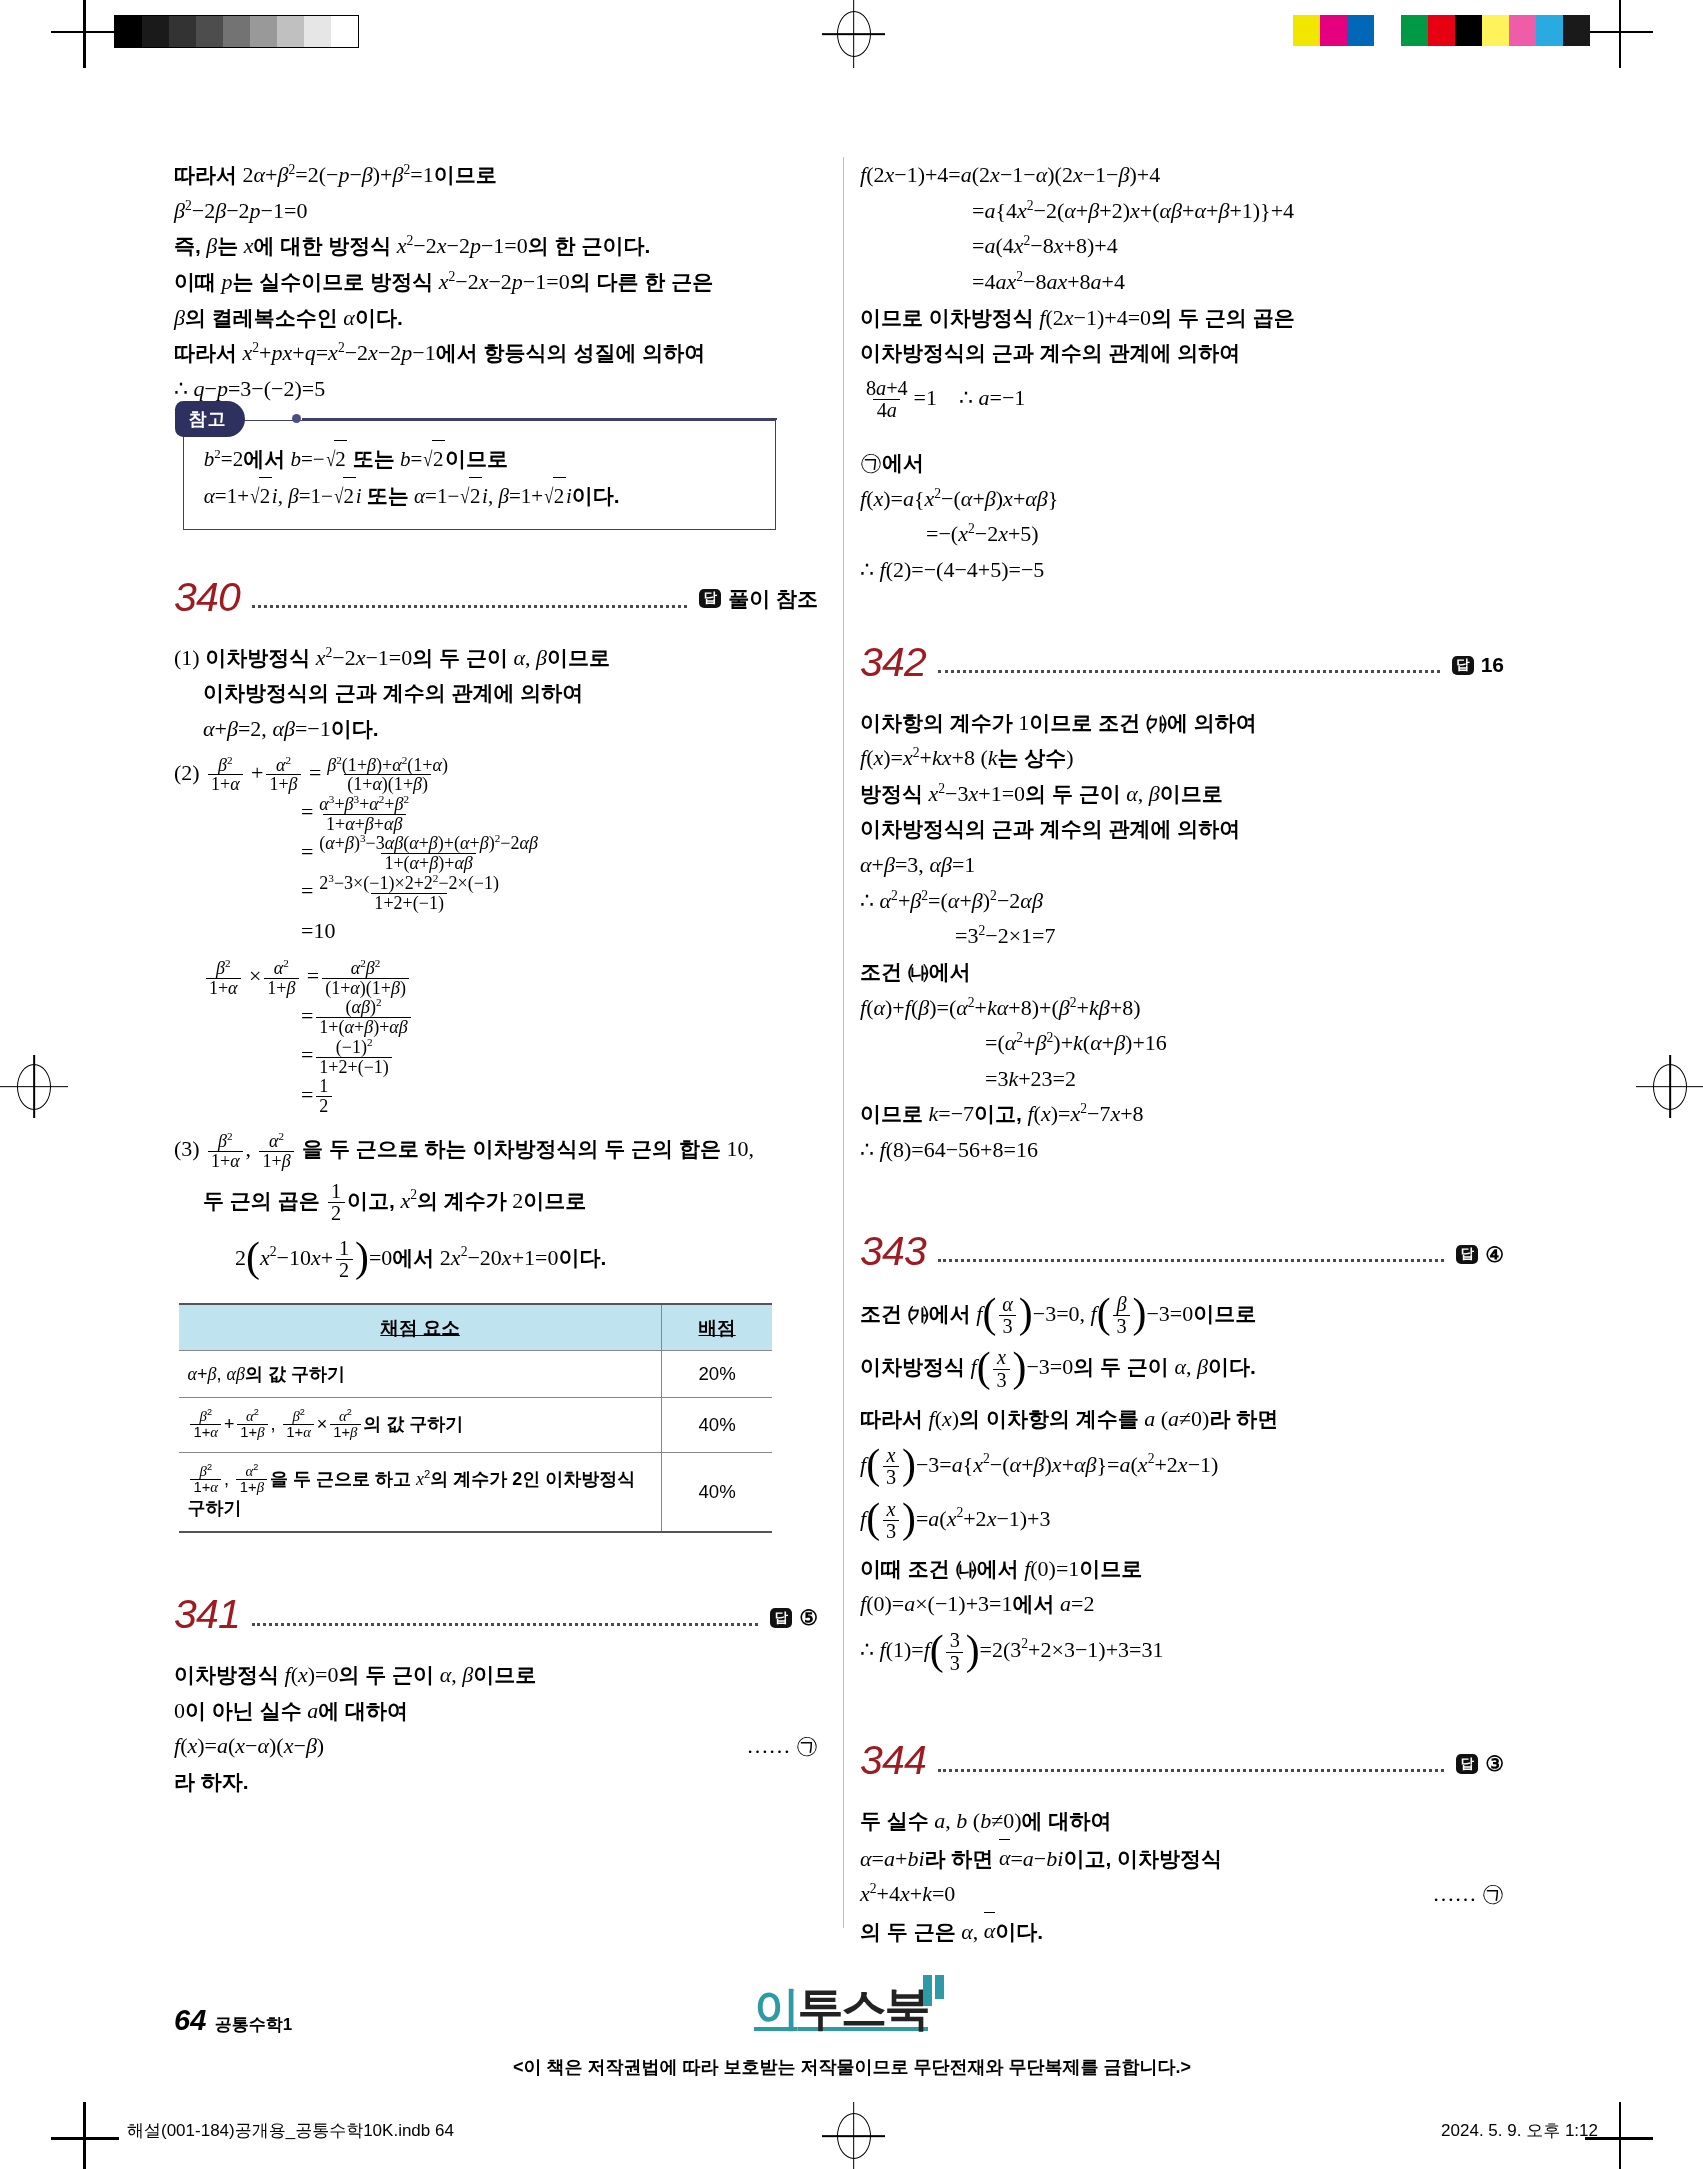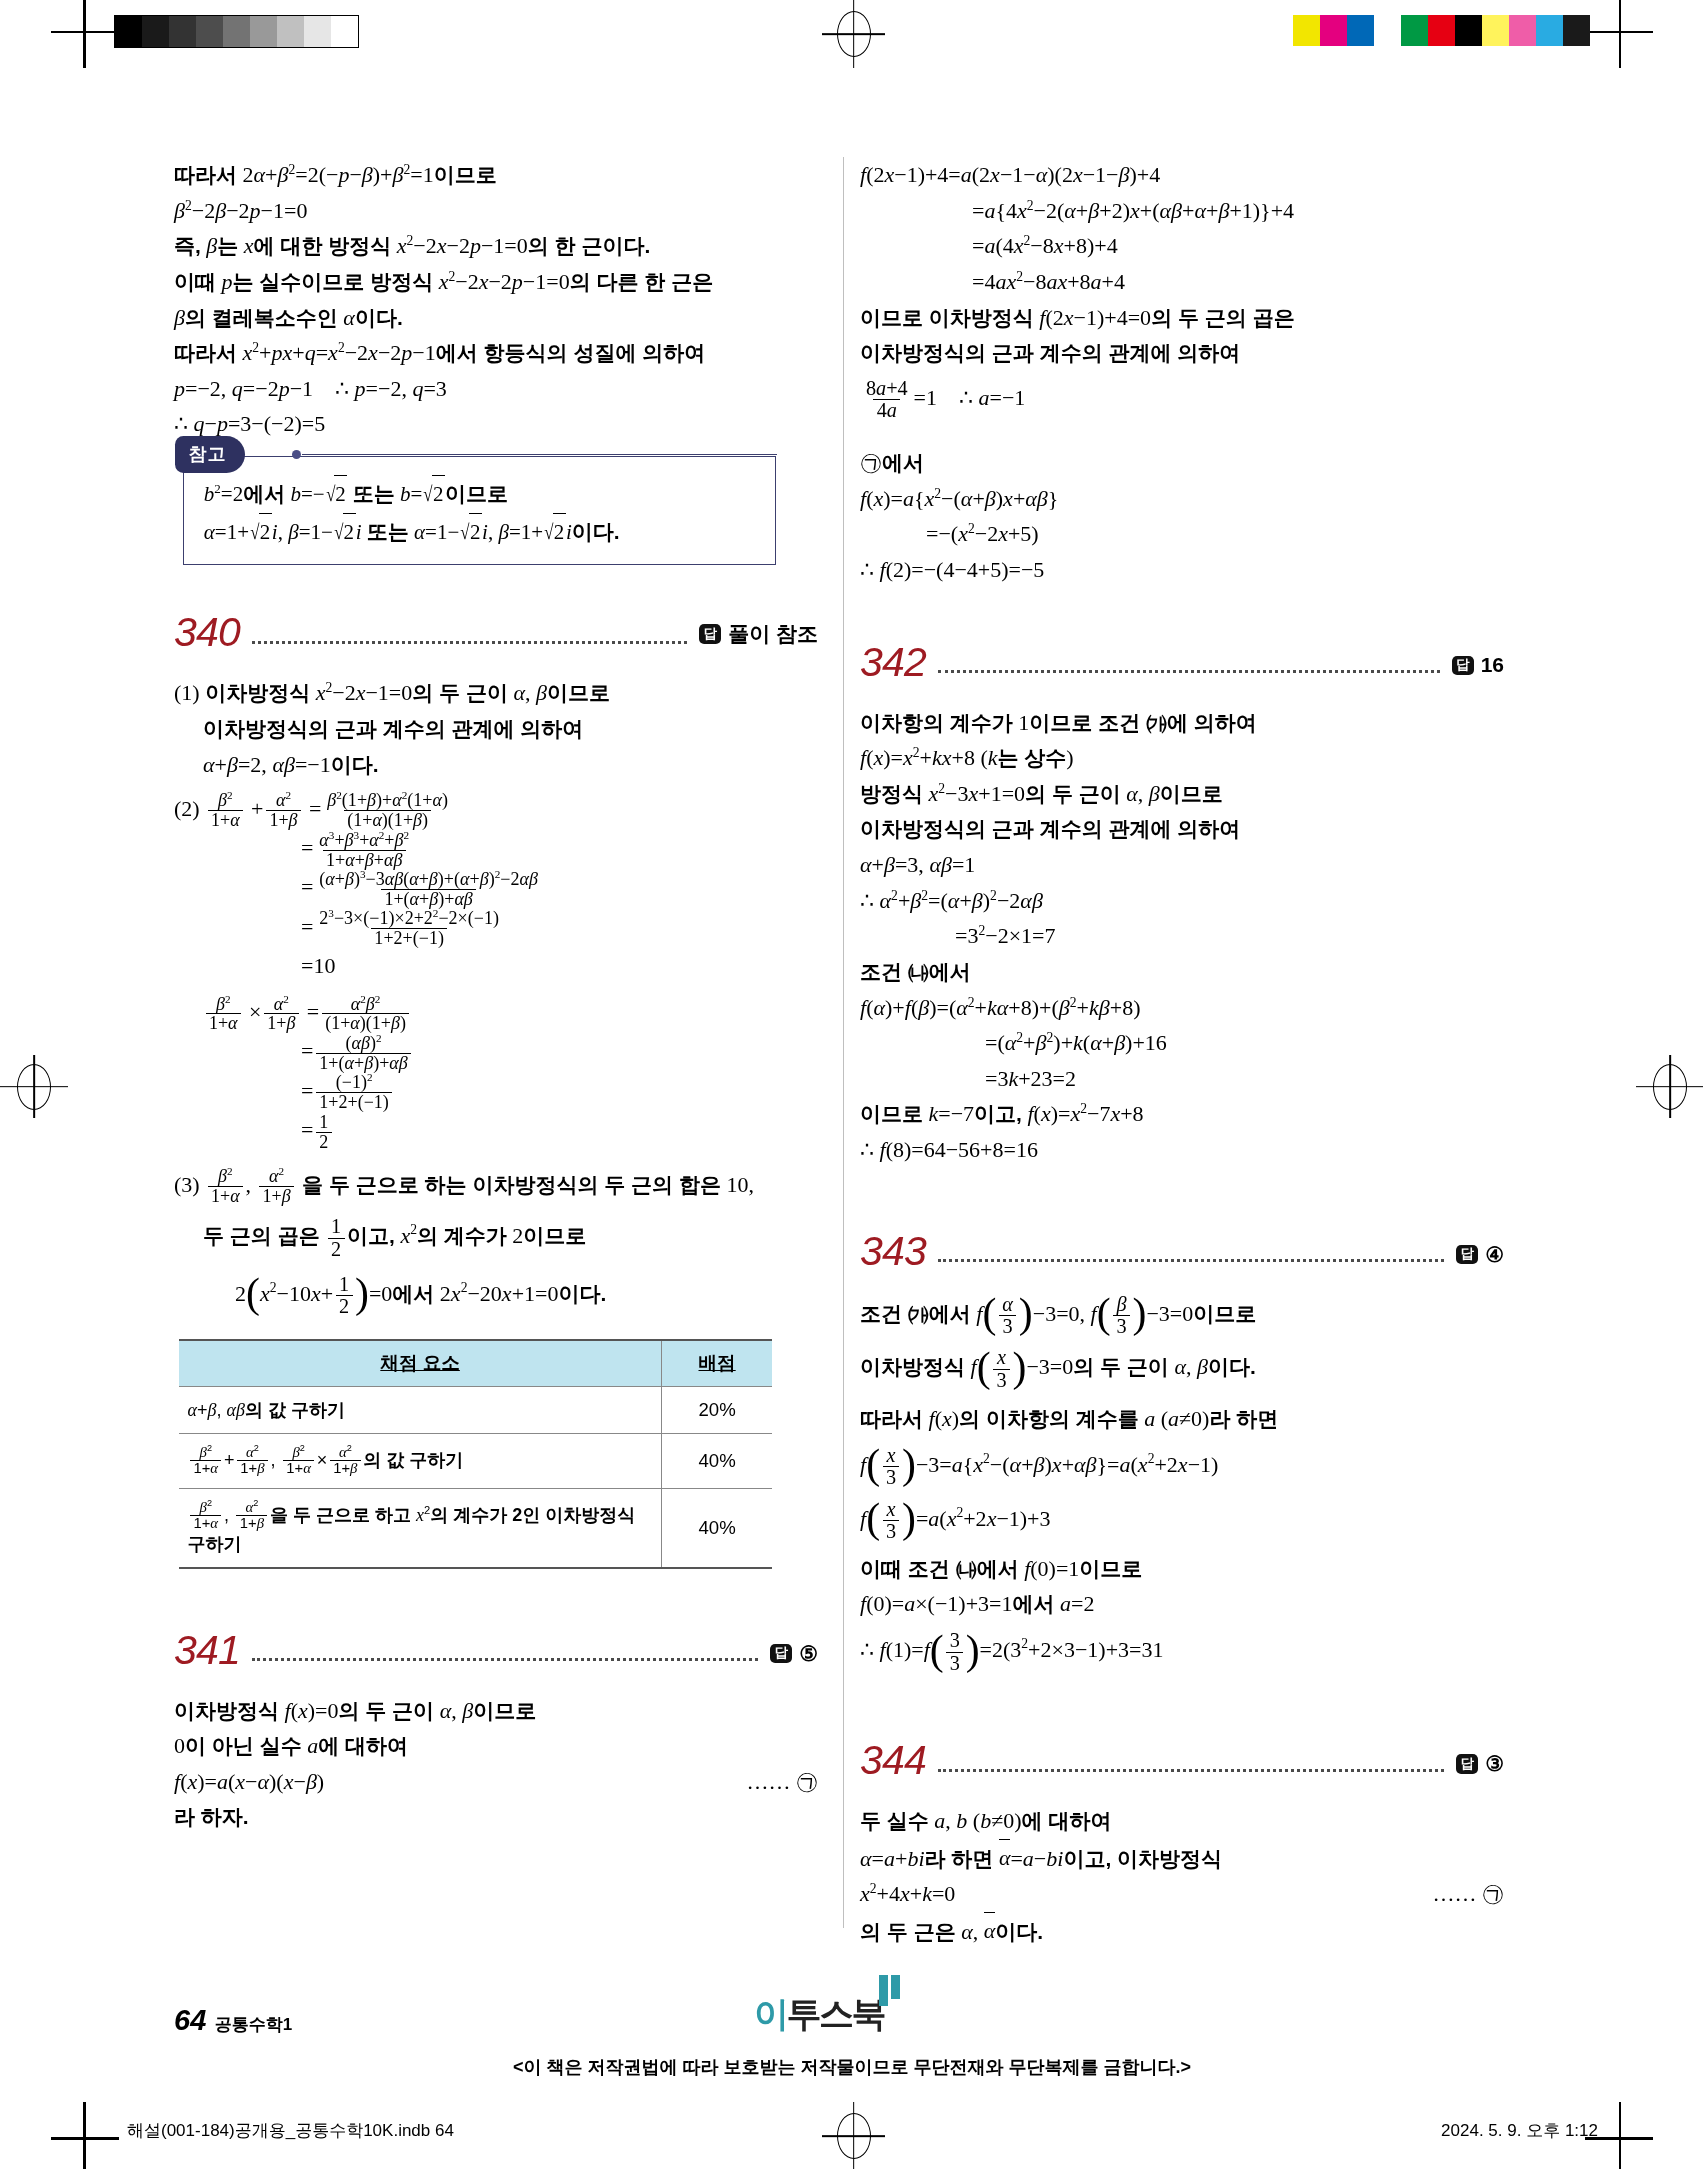--- a/index.html
+++ b/index.html
@@ -77,22 +77,22 @@
   table.grade th.c2{border-left:1px solid #888;width:110px;}
   table.grade td{border-bottom:1px solid #888;font-size:18px;padding:11px 8.5px;vertical-align:middle;}
   table.grade td.c2{border-left:1px solid #888;text-align:center;font-size:18.6px;}
   table.grade tr:last-child td{border-bottom:2.1px solid #555;}
 
   
   .foot-page{position:absolute;left:174px;top:2004px;display:flex;align-items:baseline;}
   .foot-page .pg{font-family:"Liberation Sans",sans-serif;font-weight:800;font-size:29px;font-style:italic;}
   .foot-page .sub{font-family:"Liberation Sans",sans-serif;font-weight:700;font-size:17px;margin-left:8.5px;}
   .logo{position:absolute;left:754px;top:1975px;display:flex;align-items:flex-end;}
-  .logo .lt{font-family:"Liberation Sans",sans-serif;font-weight:800;font-size:35px;
-            color:#2e9aa8;letter-spacing:-2.5px;line-height:1;}
+  .logo .lt{font-family:"Liberation Sans",sans-serif;font-weight:800;font-size:46px;
+            color:#2e9aa8;letter-spacing:-2.5px;line-height:1;text-decoration:underline;}
   .logo .lt2{color:#222;}
   .logo .flag{width:22px;height:30.5px;margin-left:-5.1px;margin-bottom:25.4px;position:relative;}
   .logo .flag:before{content:"";position:absolute;left:0;top:0;width:9.3px;height:30.5px;background:#2e9aa8;}
   .logo .flag:after{content:"";position:absolute;left:12px;top:0;width:9.3px;height:24px;background:#2e9aa8;}
   .copyright{position:absolute;left:0;right:0;top:2055px;text-align:center;
              font-family:"Liberation Sans",sans-serif;font-weight:700;font-size:18px;}
   .slug{position:absolute;left:127px;top:2119px;font-family:"Liberation Sans",sans-serif;font-size:17px;}
   .stamp{position:absolute;right:106px;top:2119px;font-family:"Liberation Sans",sans-serif;font-size:17px;}
 </style>
 </head>
@@ -170,23 +170,20 @@
         <span class="kr">즉,</span> <i class="v">β</i><span class="kr">는</span> <i class="v">x</i><span class="kr">에 대한 방정식</span> <i class="v">x</i><sup>2</sup>−2<i class="v">x</i>−2<i class="v">p</i>−1=0<span class="kr">의 한 근이다.</span>
       </div>
       <div class="ln">
         <span class="kr">이때</span> <i class="v">p</i><span class="kr">는 실수이므로 방정식</span> <i class="v">x</i><sup>2</sup>−2<i class="v">x</i>−2<i class="v">p</i>−1=0<span class="kr">의 다른 한 근은</span>
       </div>
       <div class="ln">
         <i class="v">β</i><span class="kr">의 켤레복소수인</span> <i class="v">α</i><span class="kr">이다.</span>
       </div>
       <div class="ln">
         <span class="kr">따라서</span> <i class="v">x</i><sup>2</sup>+<i class="v">px</i>+<i class="v">q</i>=<i class="v">x</i><sup>2</sup>−2<i class="v">x</i>−2<i class="v">p</i>−1<span class="kr">에서 항등식의 성질에 의하여</span>
-      </div>
-      <div class="ln">
-        <i class="v">p</i>=−2, <i class="v">q</i>=−2<i class="v">p</i>−1&nbsp;&nbsp;&nbsp;&nbsp;∴ <i class="v">p</i>=−2, <i class="v">q</i>=3
       </div>
       <div class="ln">
         ∴ <i class="v">q</i>−<i class="v">p</i>=3−(−2)=5
       </div>
     </div>
 
     <div class="note">
       <div class="note-tab">참고</div>
       <div class="note-dot"></div>
       <div class="note-rule"></div>

